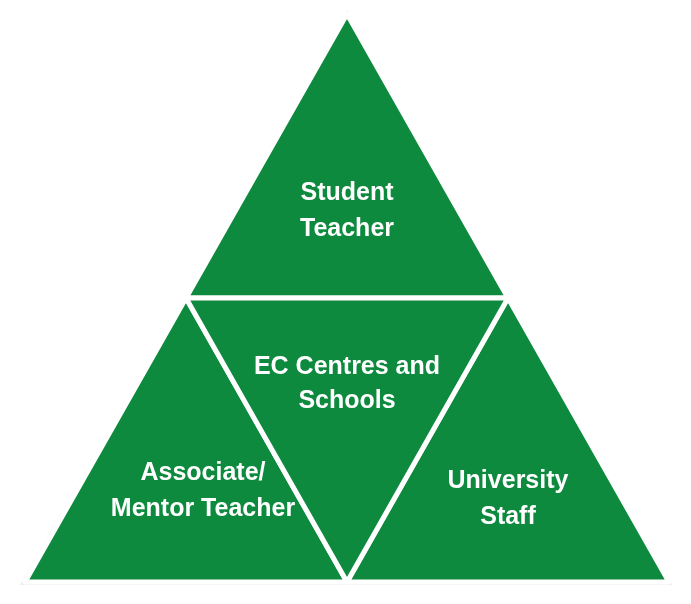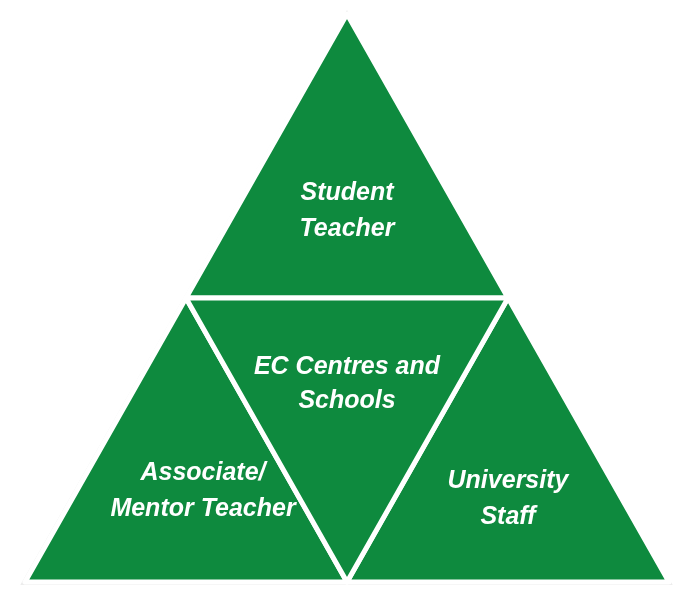--- a/index.html
+++ b/index.html
@@ -8,21 +8,20 @@
     background: #ffffff;
     width: 691px;
     height: 604px;
     overflow: hidden;
     font-family: "Liberation Sans", sans-serif;
   }
   .stage {
     position: relative;
     width: 620px;
     height: 604px;
-    font-style: italic;
   }
   svg { display: block; }
   .halo {
     fill: none;
     stroke: #ececec;
     stroke-width: 2;
   }
   .tri {
     stroke: #ffffff;
     stroke-width: 5;

